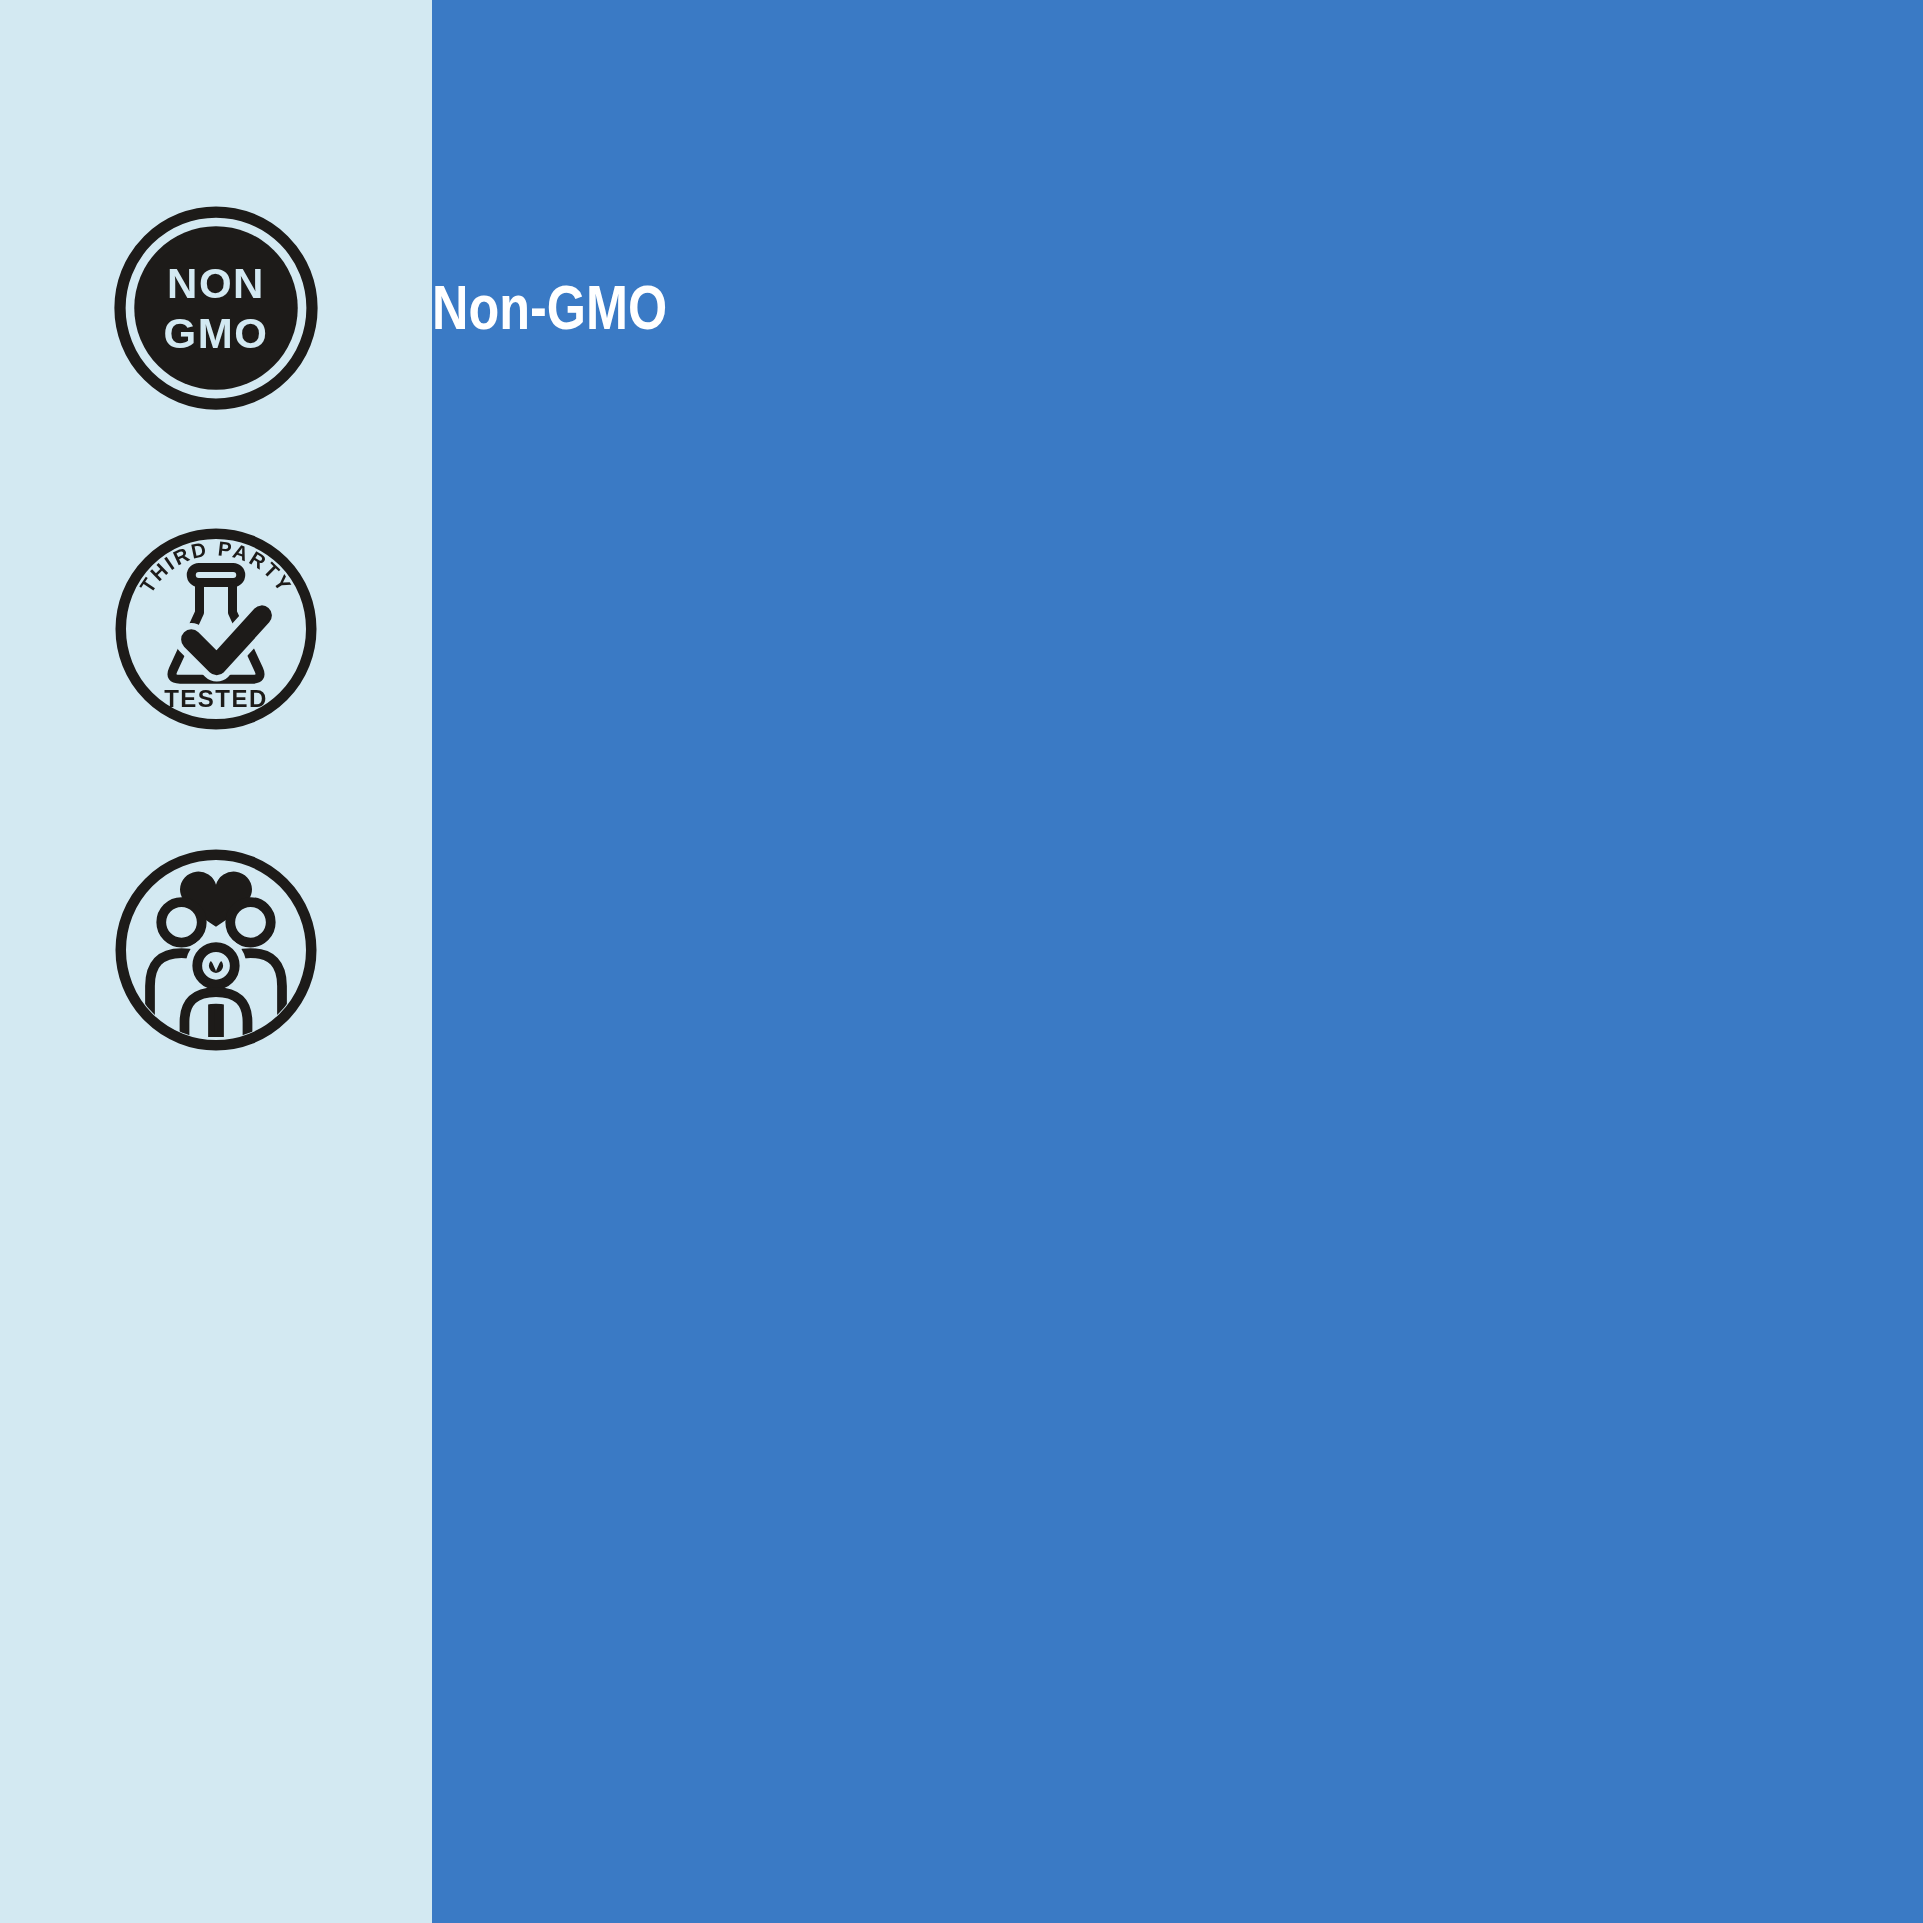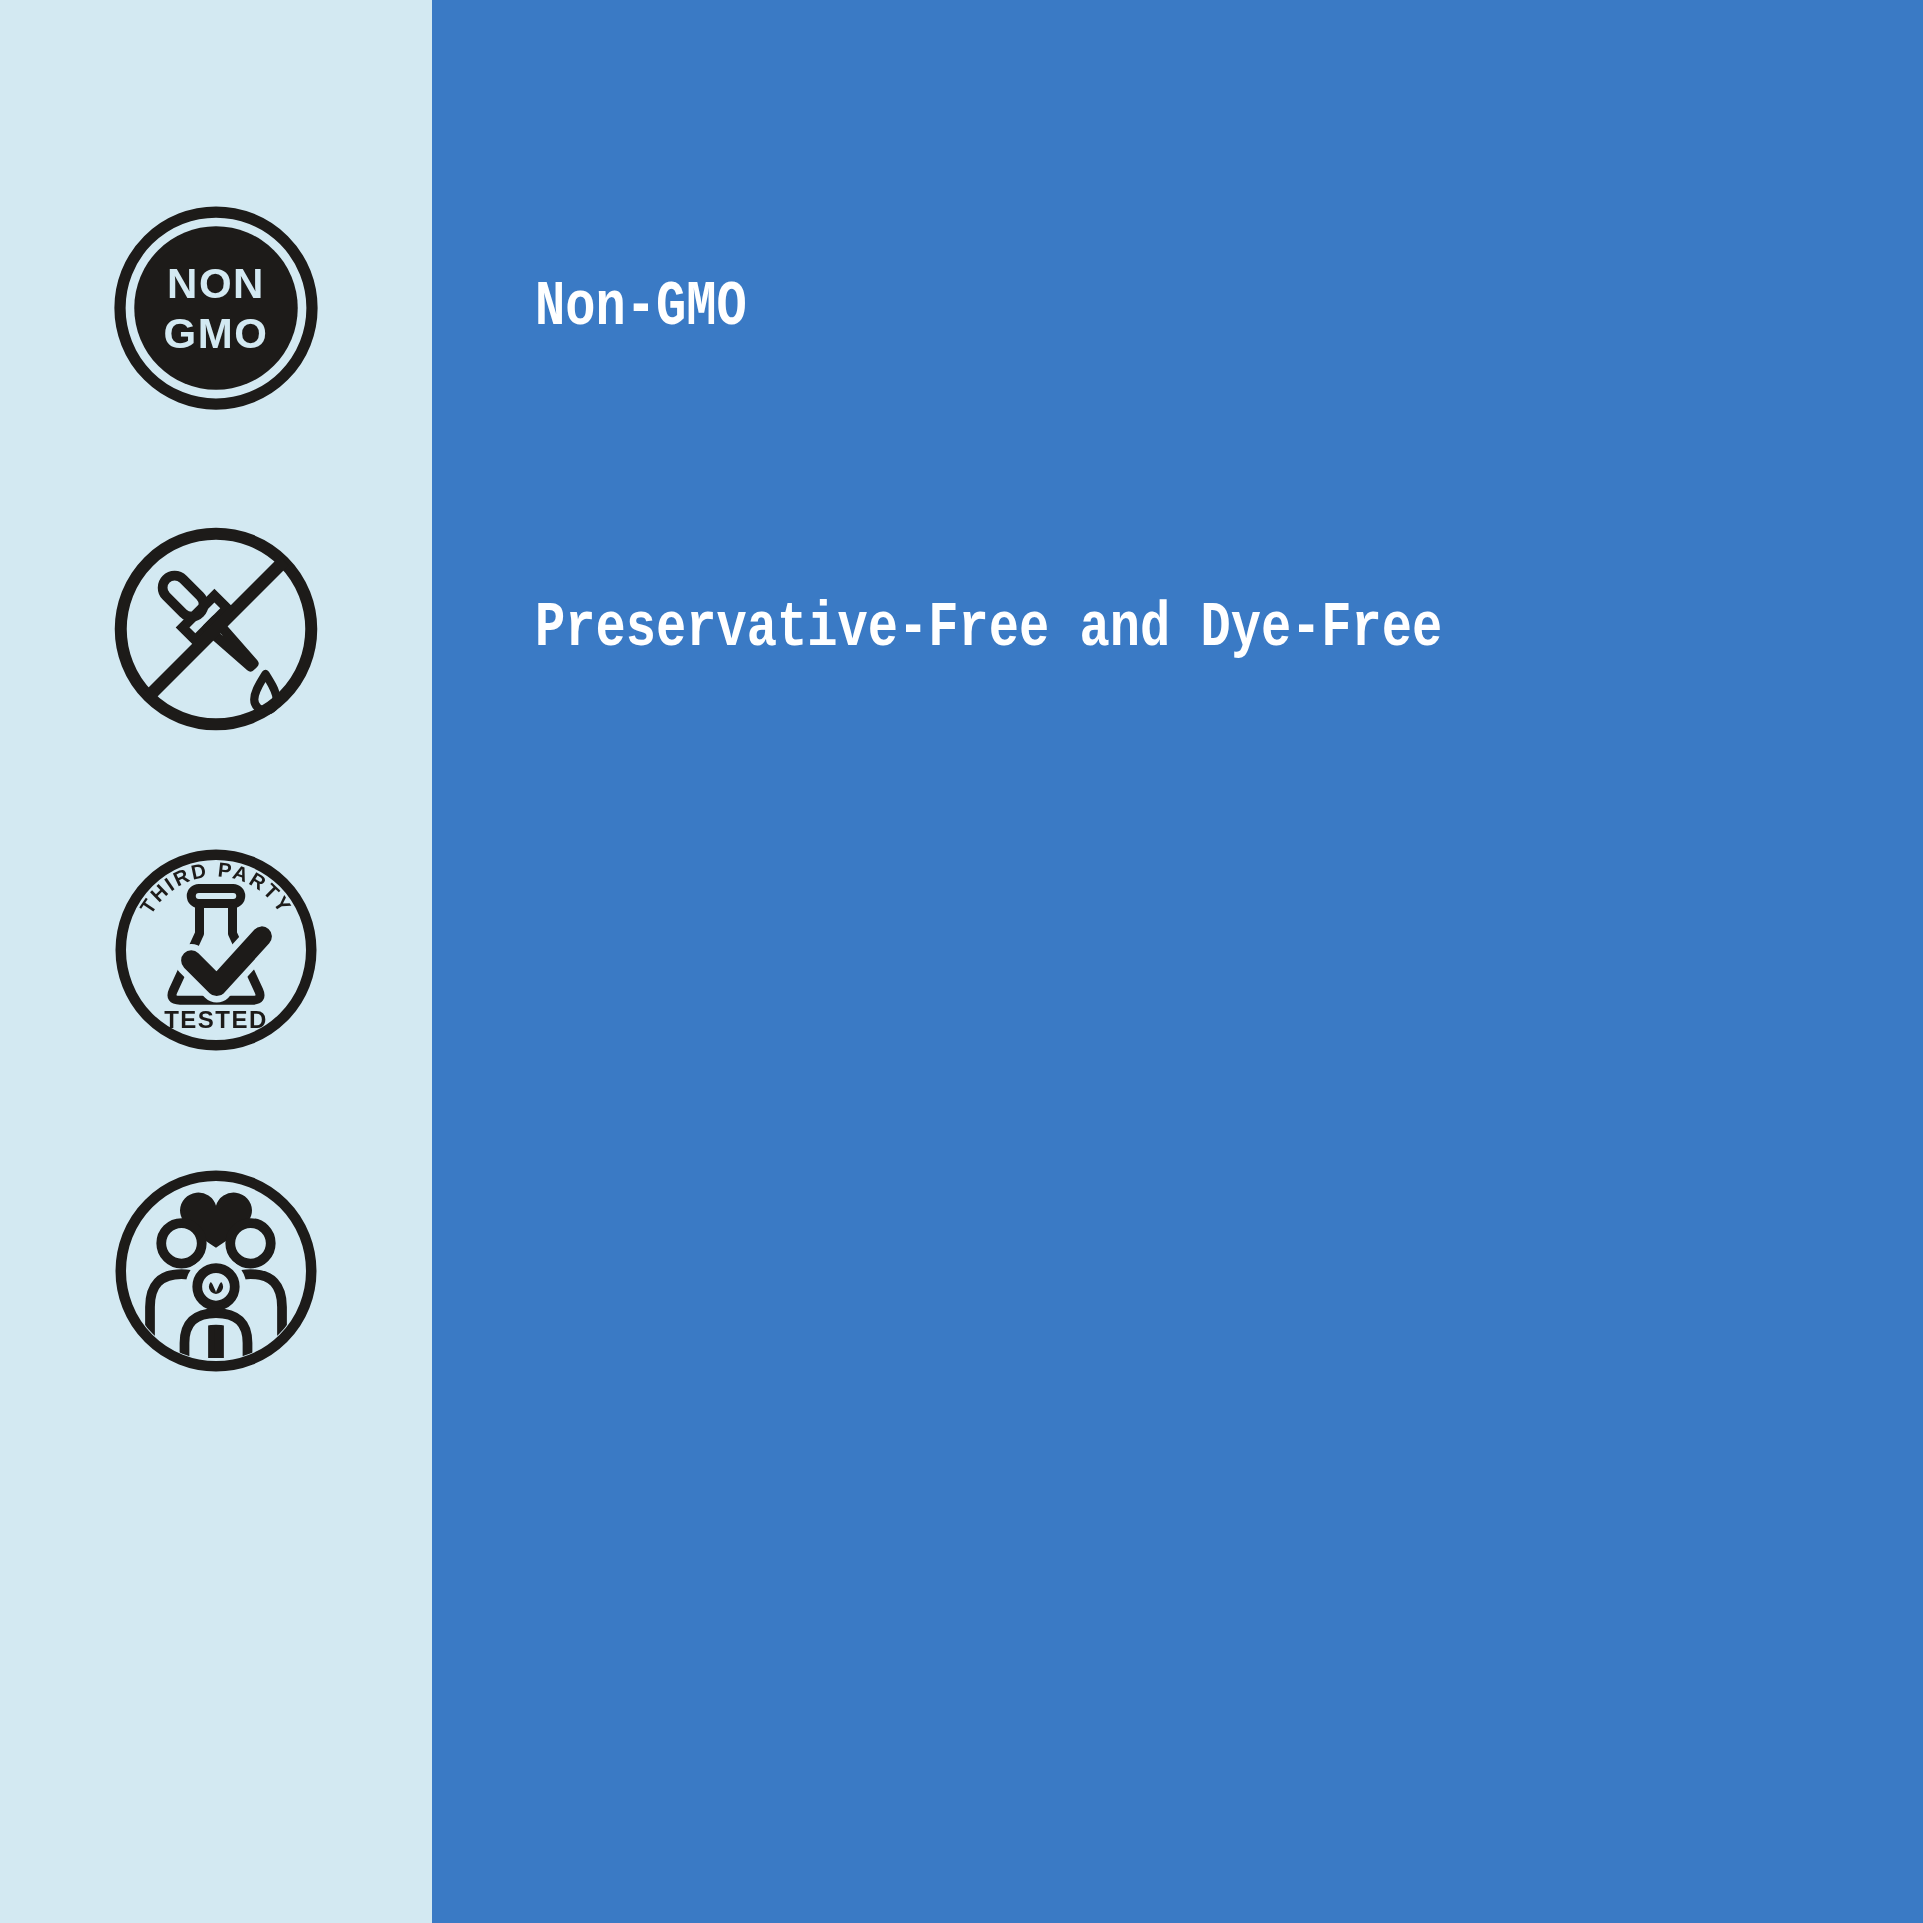--- a/index.html
+++ b/index.html
@@ -9,21 +9,21 @@
     --text:#FFFFFF;
   }
   html,body{margin:0;padding:0;}
   body{width:1924px;height:1924px;background:var(--panel_blue);font-family:"Liberation Sans",sans-serif;overflow:hidden;}
   .canvas{position:relative;width:1924px;height:1431px;background:var(--panel_blue);}
   .left-panel{position:absolute;left:0;top:0;width:432px;height:1924px;background:var(--panel_light);}
   .rows{position:absolute;left:0;top:0;width:1924px;padding-top:147px;display:flex;flex-direction:column;}
   .row{height:321px;display:flex;align-items:center;}
   .icon-cell{width:432px;flex:0 0 432px;display:flex;justify-content:center;align-items:center;}
   .badge{width:204px;height:204px;display:block;}
-  .text-cell{flex:1;padding-left:103px;font-family:Liberation Mono, monospace;}
+  .text-cell{flex:1;}
   .feature-text{
     color:var(--text);
     font-weight:700;
     font-size:63px;
     line-height:77px;
     white-space:pre;
     transform:scaleX(0.8);
     transform-origin:0 50%;
   }
   
@@ -48,37 +48,20 @@
           <circle class="f-ink" cx="136" cy="136" r="109"></circle>
           <text class="f-light" x="136" y="123" font-size="56" letter-spacing="2" text-anchor="middle">NON</text>
           <text class="f-light" x="136" y="189" font-size="56" letter-spacing="2" text-anchor="middle">GMO</text>
         </svg>
       </div>
       <div class="text-cell">
         <div class="feature-text">Non-GMO</div>
       </div>
     </div>
 
-    <div class="row">
-      <div class="icon-cell">
-        <svg class="badge" viewBox="0 0 272 272" aria-hidden="true">
-          <circle class="s-ink" cx="136" cy="136" r="127" stroke-width="16"></circle>
-          <g class="s-ink" stroke-width="13" transform="rotate(-45 136 136)">
-            <rect x="120" y="42" width="32" height="64" rx="16"></rect>
-            <rect x="106" y="103" width="60" height="24"></rect>
-            <path d="M128,127 L144,127 L139,204 L133,204 Z" stroke-linejoin="round"></path>
-          </g>
-          <path class="s-ink" stroke-width="11" d="M202,196 C209,208 217,219 217,230 A15,15 0 1 1 187,230 C187,219 195,208 202,196 Z" stroke-linejoin="round"></path>
-          <line class="s-ink" x1="227" y1="45" x2="45" y2="227" stroke-width="17"></line>
-        </svg>
-      </div>
-      <div class="text-cell">
-        <div class="feature-text">Preservative-Free and Dye-Free</div>
-      </div>
-    </div>
 
     <div class="row">
       <div class="icon-cell">
         <svg class="badge" viewBox="0 0 272 272" aria-hidden="true">
           <defs>
             <path id="tp-arc" d="M38,136 A98,98 0 0 1 234,136"></path>
           </defs>
           <circle class="s-ink" cx="136" cy="136" r="127" stroke-width="14"></circle>
           <text class="f-ink" font-size="27" letter-spacing="3">
             <textPath href="#tp-arc" startOffset="50%" text-anchor="middle">THIRD PARTY</textPath>

